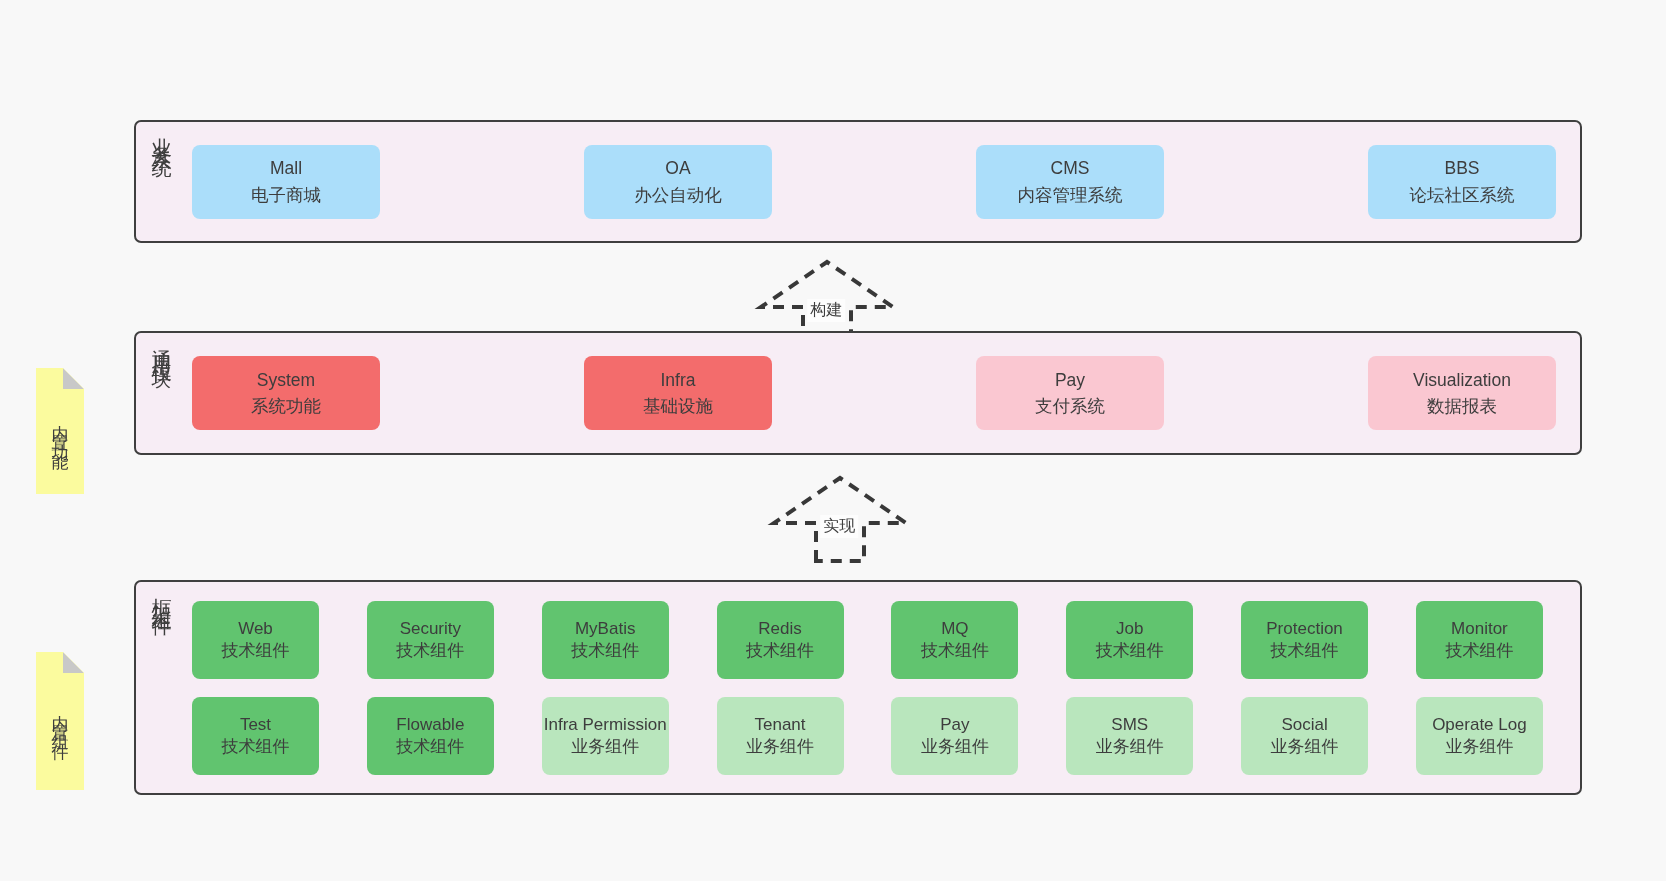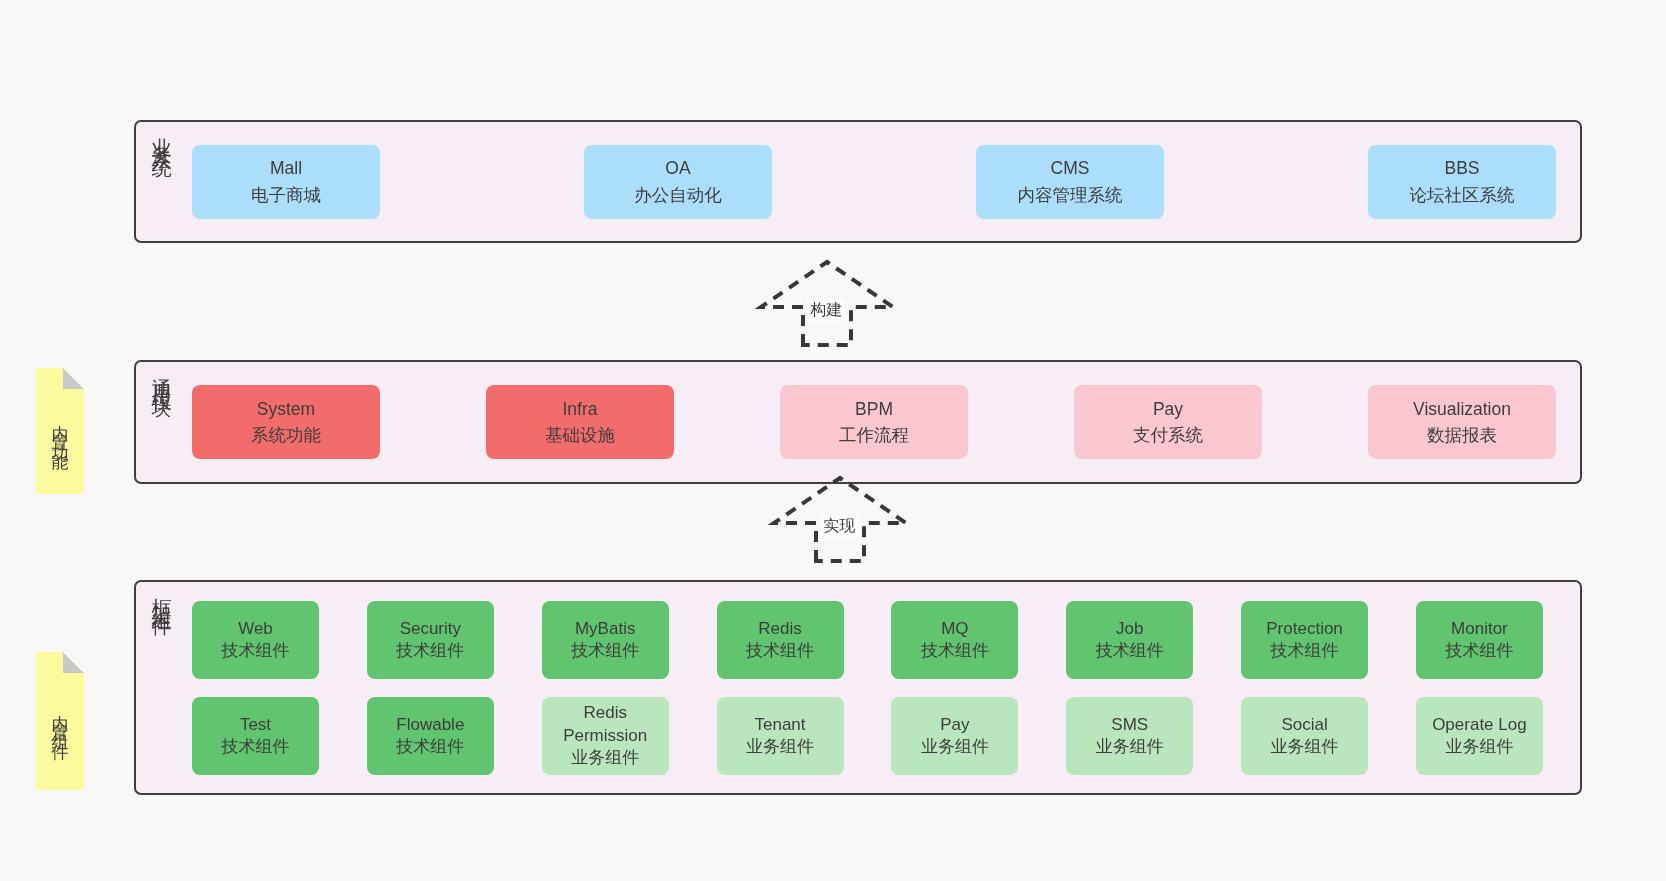--- a/index.html
+++ b/index.html
@@ -8,21 +8,21 @@
     --yellow:#fbfb9e; --fold:#c8c8c8; --text:#3d3d3d;
   }
   *{margin:0;padding:0;box-sizing:border-box;}
   html,body{background:var(--bg);font-family:"Liberation Sans","DejaVu Sans",sans-serif;color:var(--text);}
   .canvas{position:relative;width:1666px;height:881px;background:var(--bg);overflow:hidden;}
 
   
   .layer{position:absolute;left:88px;width:1448px;background:var(--panel);
          border:2px solid var(--border);border-radius:7px;margin-left:46px;}
   .layer-business{top:120px;height:123px;}
-  .layer-modules{top:360px;height:124px;}
+  .layer-modules{top:331px;height:124px;}
   .layer-components{top:580px;height:215px;}
 
   .layer-label{position:absolute;left:13px;top:0;height:100%;display:flex;align-items:center;
                writing-mode:vertical-rl;text-orientation:upright;letter-spacing:0.32em;
                font-size:20px;color:var(--text);}
 
   .box-row{display:flex;height:100%;align-items:center;justify-content:space-between;
            padding-left:56px;padding-right:24px;}
   .box{width:188px;height:74px;border-radius:8px;display:flex;flex-direction:column;
        justify-content:center;align-items:center;text-align:center;font-size:17.5px;line-height:1.5;}
@@ -96,24 +96,20 @@
     <div class="box-row" id="row-modules">
         <div class="box v-red">
           <div>System</div>
           <div>系统功能</div>
         </div>
         <div class="box v-red">
           <div>Infra</div>
           <div>基础设施</div>
         </div>
         <div class="box v-pink">
-          <div>BPM</div>
-          <div>工作流程</div>
-        </div>
-        <div class="box v-pink">
           <div>Pay</div>
           <div>支付系统</div>
         </div>
         <div class="box v-pink">
           <div>Visualization</div>
           <div>数据报表</div>
         </div>
       </div>
   </section>
   <div class="note note-1">
@@ -165,21 +161,21 @@
         </div>
         <div class="box v-green">
           <div>Test</div>
           <div>技术组件</div>
         </div>
         <div class="box v-green">
           <div>Flowable</div>
           <div>技术组件</div>
         </div>
         <div class="box v-lightgreen">
-          <div>Redis Permission</div>
+          <div>Infra Permission</div>
           <div>业务组件</div>
         </div>
         <div class="box v-lightgreen">
           <div>Tenant</div>
           <div>业务组件</div>
         </div>
         <div class="box v-lightgreen">
           <div>Pay</div>
           <div>业务组件</div>
         </div>

